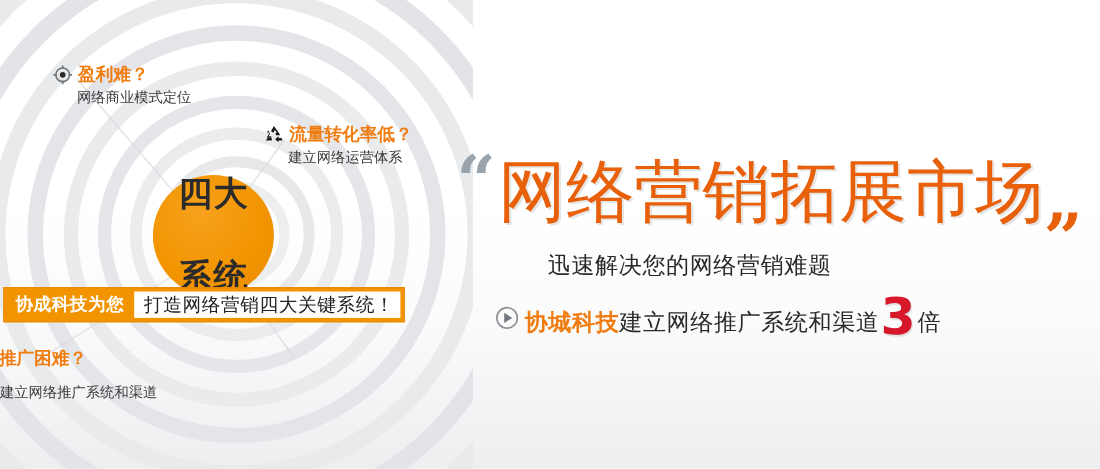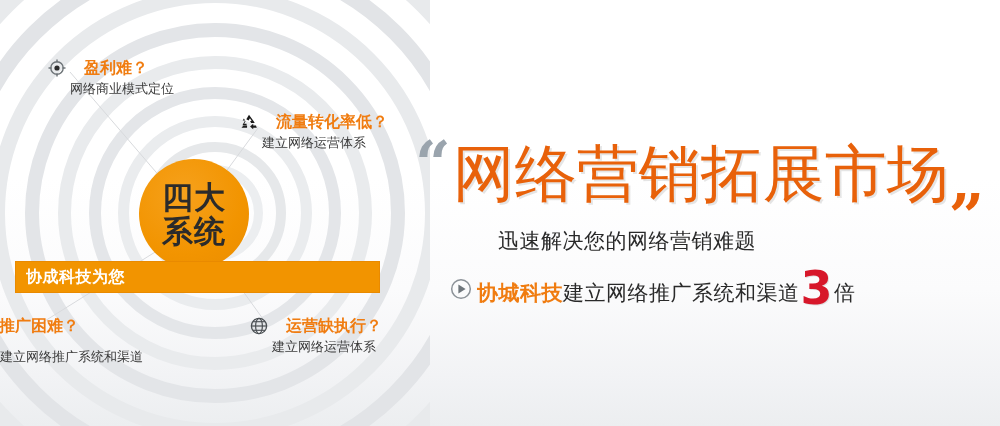--- a/index.html
+++ b/index.html
@@ -54,21 +54,21 @@
     position: absolute;
     left: 139px;
     top: 159px;
     width: 110px;
     height: 110px;
     border-radius: 50%;
     background: radial-gradient(circle at 40% 32%, #f6a11c 0%, #f29400 60%, #ea8c00 100%);
     display: flex;
     flex-direction: column;
     align-items: center;
-    justify-content: center;
+    justify-content: space-between;
     z-index: 6;
   }
   #core-circle .cc-line {
     font-family: "DejaVu Sans", "Liberation Sans", sans-serif;
     font-weight: bold;
     font-size: 31px;
     line-height: 34px;
     color: #2b2b2b;
     letter-spacing: 1px;
     text-align: center;
@@ -76,21 +76,21 @@
 
   
   .node {
     position: absolute;
     z-index: 7;
     white-space: nowrap;
   }
   .node-head {
     display: flex;
     align-items: center;
-    gap: 18px;
+    gap: 5px;
   }
   .node-title {
     font-family: "DejaVu Sans", "Liberation Sans", sans-serif;
     font-weight: bold;
     font-size: 16px;
     color: #f07c10;
     line-height: 20px;
   }
   .node-sub {
     font-family: Liberation Serif, serif;
@@ -115,21 +115,21 @@
 
   #node-promote  { left: -1px;  top: 316px; }
   #node-promote .node-sub { margin-left: 1px; margin-top: 12px; }
 
   #node-operate  { left: 250px; top: 316px; }
   #node-operate .node-sub { margin-left: 22px; }
 
   
   #slogan-bar {
     position: absolute;
-    left: 15px;
+    left: 3px;
     top: 261px;
     width: 365px;
     height: 32px;
     background: #f29400;
     border: 1px solid #e98a00;
     box-sizing: border-box;
     display: flex;
     align-items: stretch;
     z-index: 8;
   }
@@ -318,38 +318,24 @@
     <div class="node-sub">建立网络运营体系</div>
   </div>
 
   <div class="node" id="node-promote">
     <div class="node-head">
       <span class="node-title">推广困难？</span>
     </div>
     <div class="node-sub">建立网络推广系统和渠道</div>
   </div>
 
-  <div class="node" id="node-operate">
-    <div class="node-head">
-      <span class="node-icon">
-        <svg width="18" height="18" viewBox="0 0 18 18">
-          <circle cx="9" cy="9" r="7.6" fill="none" stroke="#4a4f53" stroke-width="1.3"></circle>
-          <ellipse cx="9" cy="9" rx="3.4" ry="7.6" fill="none" stroke="#4a4f53" stroke-width="1.2"></ellipse>
-          <line x1="1.4" y1="9" x2="16.6" y2="9" stroke="#4a4f53" stroke-width="1.2"></line>
-          <line x1="2.8" y1="4.7" x2="15.2" y2="4.7" stroke="#4a4f53" stroke-width="1.1"></line>
-          <line x1="2.8" y1="13.3" x2="15.2" y2="13.3" stroke="#4a4f53" stroke-width="1.1"></line>
-        </svg>
-      </span>
-      <span class="node-title">运营缺执行？</span>
-    </div>
-    <div class="node-sub">建立网络运营体系</div>
-  </div>
 
   <div id="slogan-bar">
     <div id="slogan-lead">协成科技为您</div>
+    <div id="slogan-main">打造网络营销四大关键系统！</div>
   </div>
 
   <div id="right-pane">
     <div id="headline-row">
       <span id="quote-open">“</span>
       <span id="headline-text">网络营销拓展市场</span>
       <span id="quote-close">„</span>
     </div>
 
     <div id="sub-line-1">迅速解决您的网络营销难题</div>

